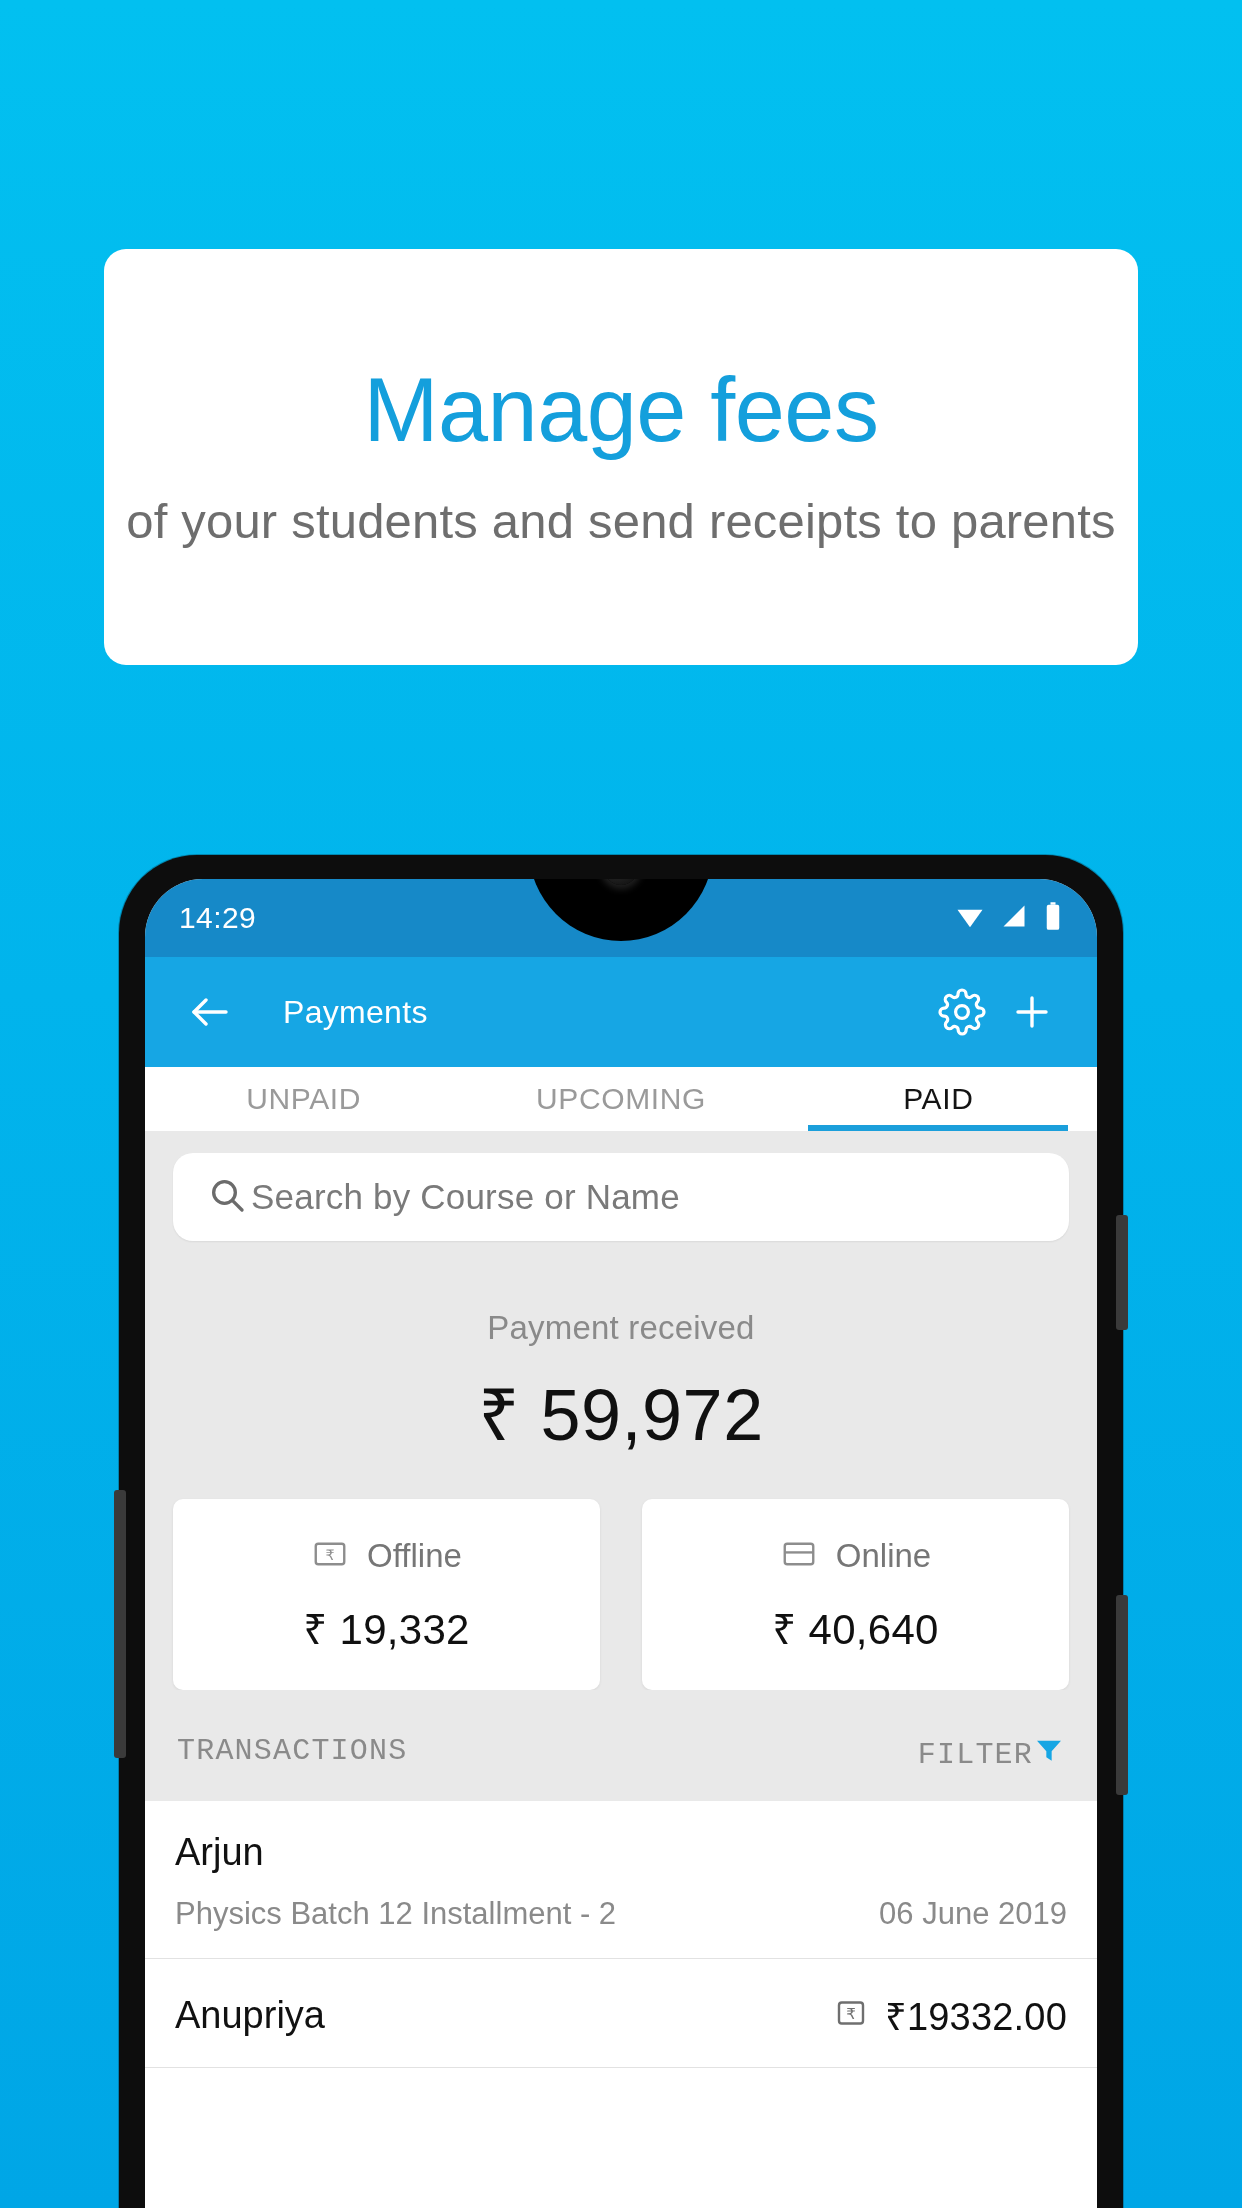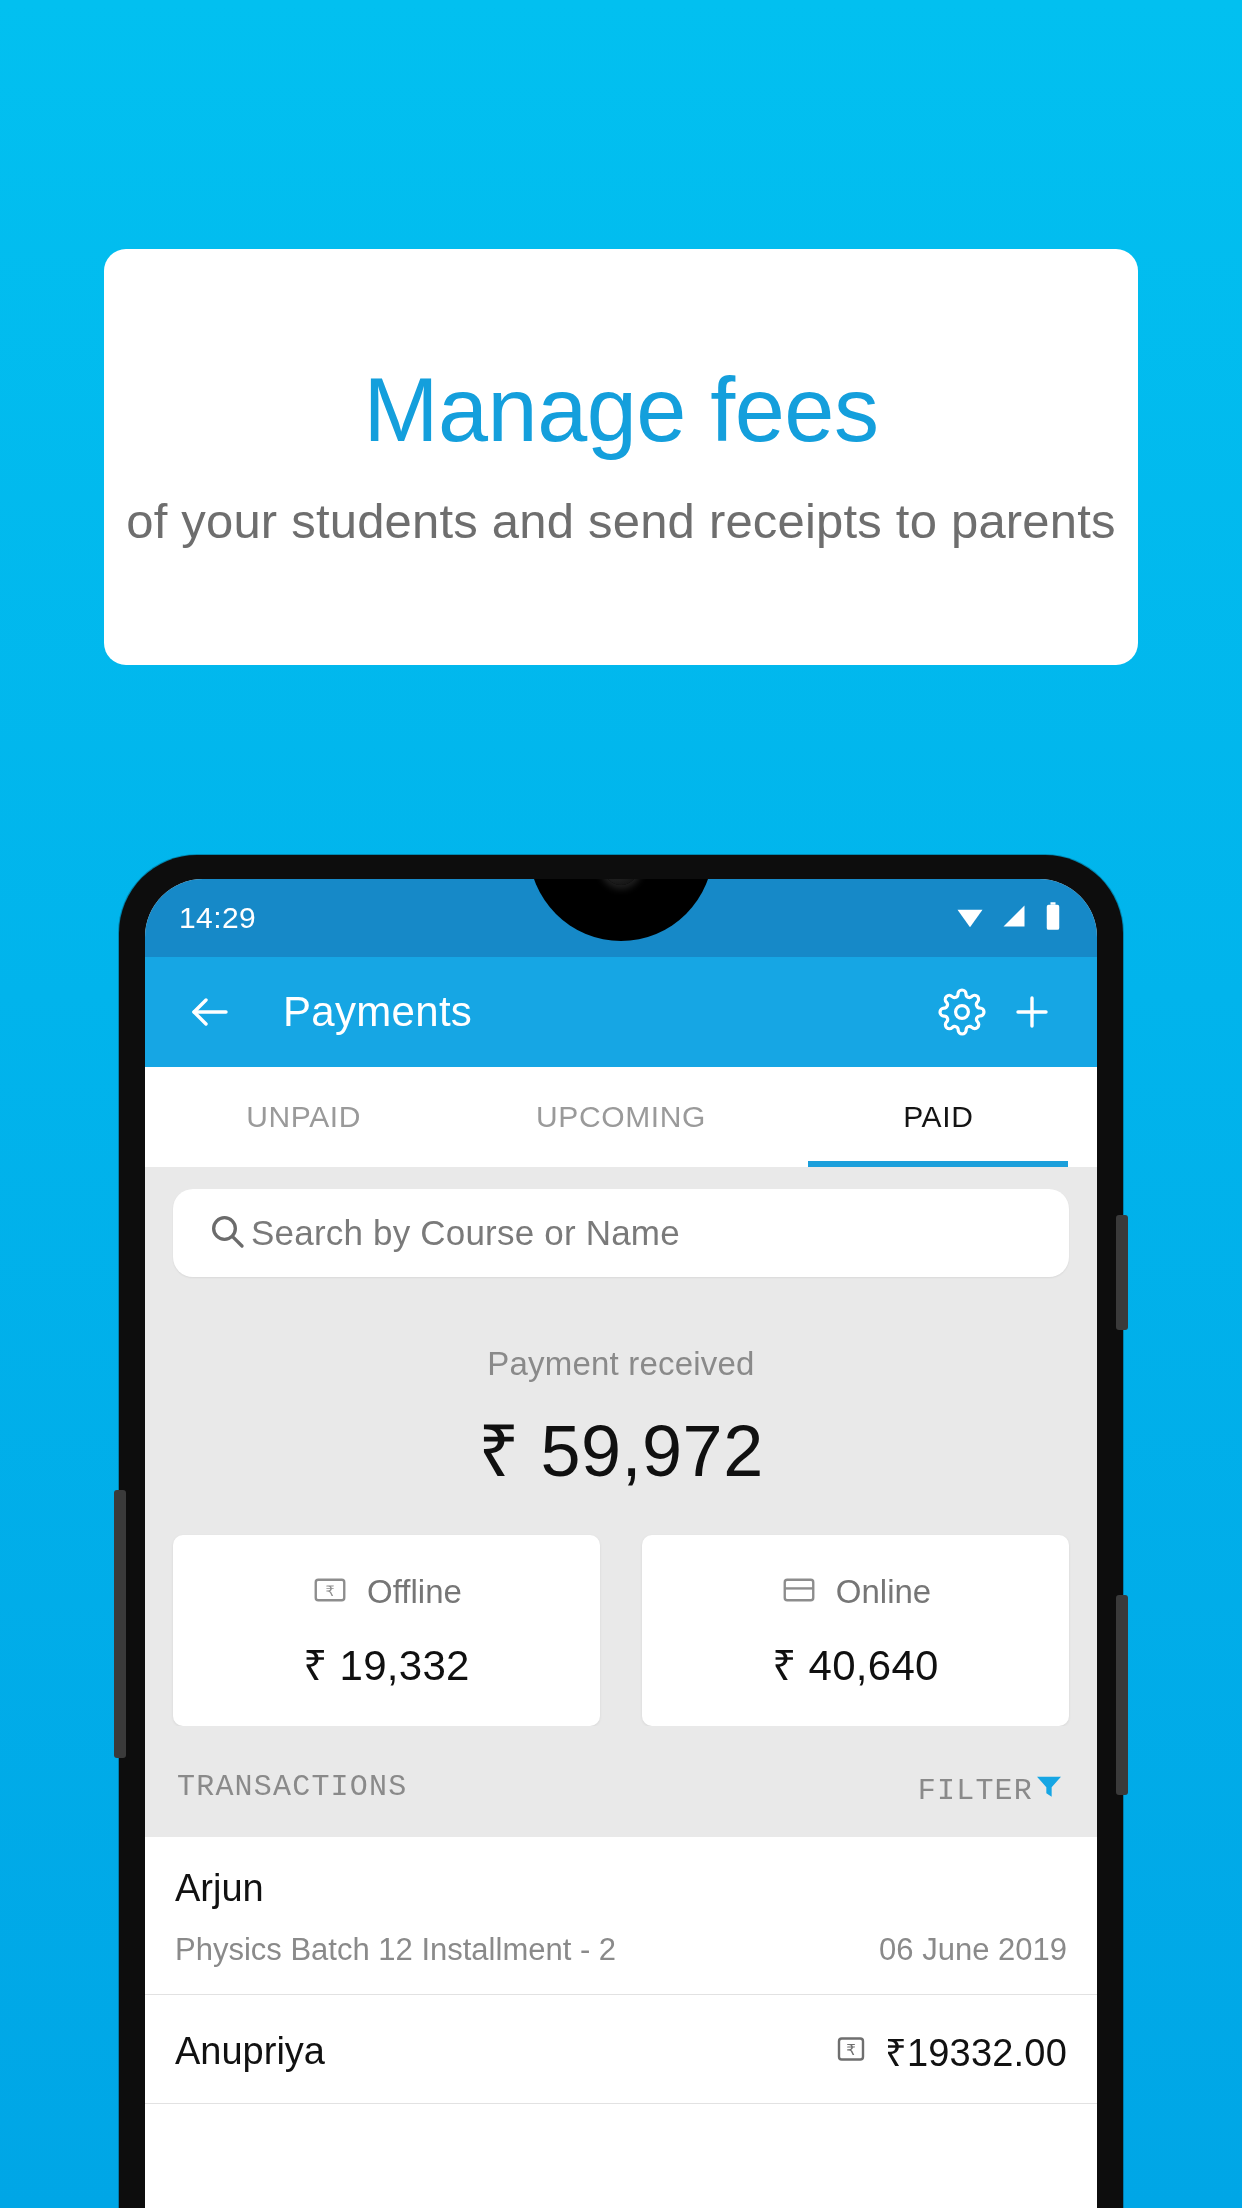--- a/index.html
+++ b/index.html
@@ -111,31 +111,31 @@
   .appbar{
     height:110px;
     background:#16A6E4;
     flex:none;
     display:flex;
     align-items:center;
     padding:0 30px;
     color:#fff;
   }
   .appbar-title{
-    font-size:42px;
+    font-size:32px;
     font-weight:400;
     margin-left:38px;
     letter-spacing:.3px;
   }
   .appbar-spacer{ flex:1; }
   .appbar-icon{ display:flex; align-items:center; justify-content:center; width:70px; height:70px; }
 
   
   .tabs{
-    height:100px;
+    height:64px;
     background:#fff;
     flex:none;
     display:flex;
     align-items:stretch;
   }
   .tab{
     flex:1;
     display:flex;
     align-items:center;
     justify-content:center;

